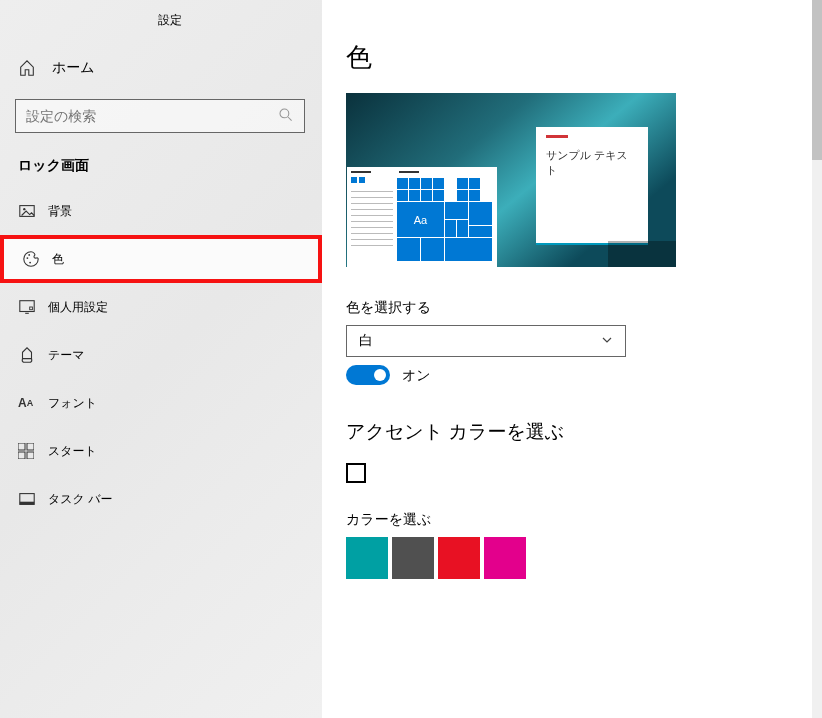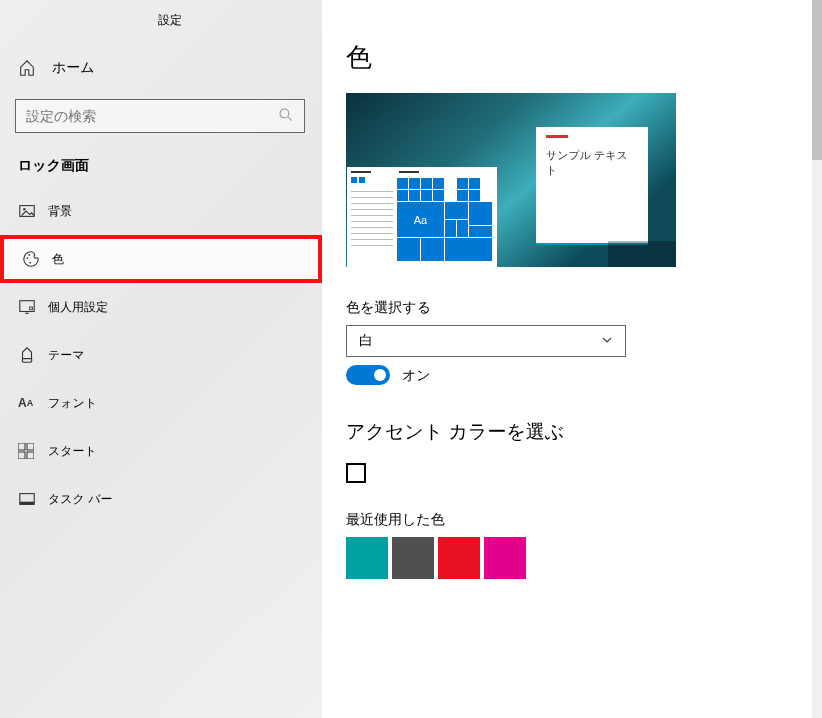--- a/index.html
+++ b/index.html
@@ -433,21 +433,21 @@
         <div class="toggle-knob"></div>
       </div>
       <span>オン</span>
     </div>
 
     <div class="sub-heading">アクセント カラーを選ぶ</div>
     <div class="checkbox-row">
       <div class="checkbox"></div>
     </div>
 
-    <div class="recent-label">最近使用した色</div>
+    <div class="recent-label">カラーを選ぶ</div>
     <div class="swatches">
       <div class="swatch" style="background:#00a0a3"></div>
       <div class="swatch" style="background:#505050"></div>
       <div class="swatch" style="background:#e81123"></div>
       <div class="swatch" style="background:#e3008c"></div>
     </div>
 
     <div class="scrollbar">
       <div class="scrollbar-thumb"></div>
     </div>

